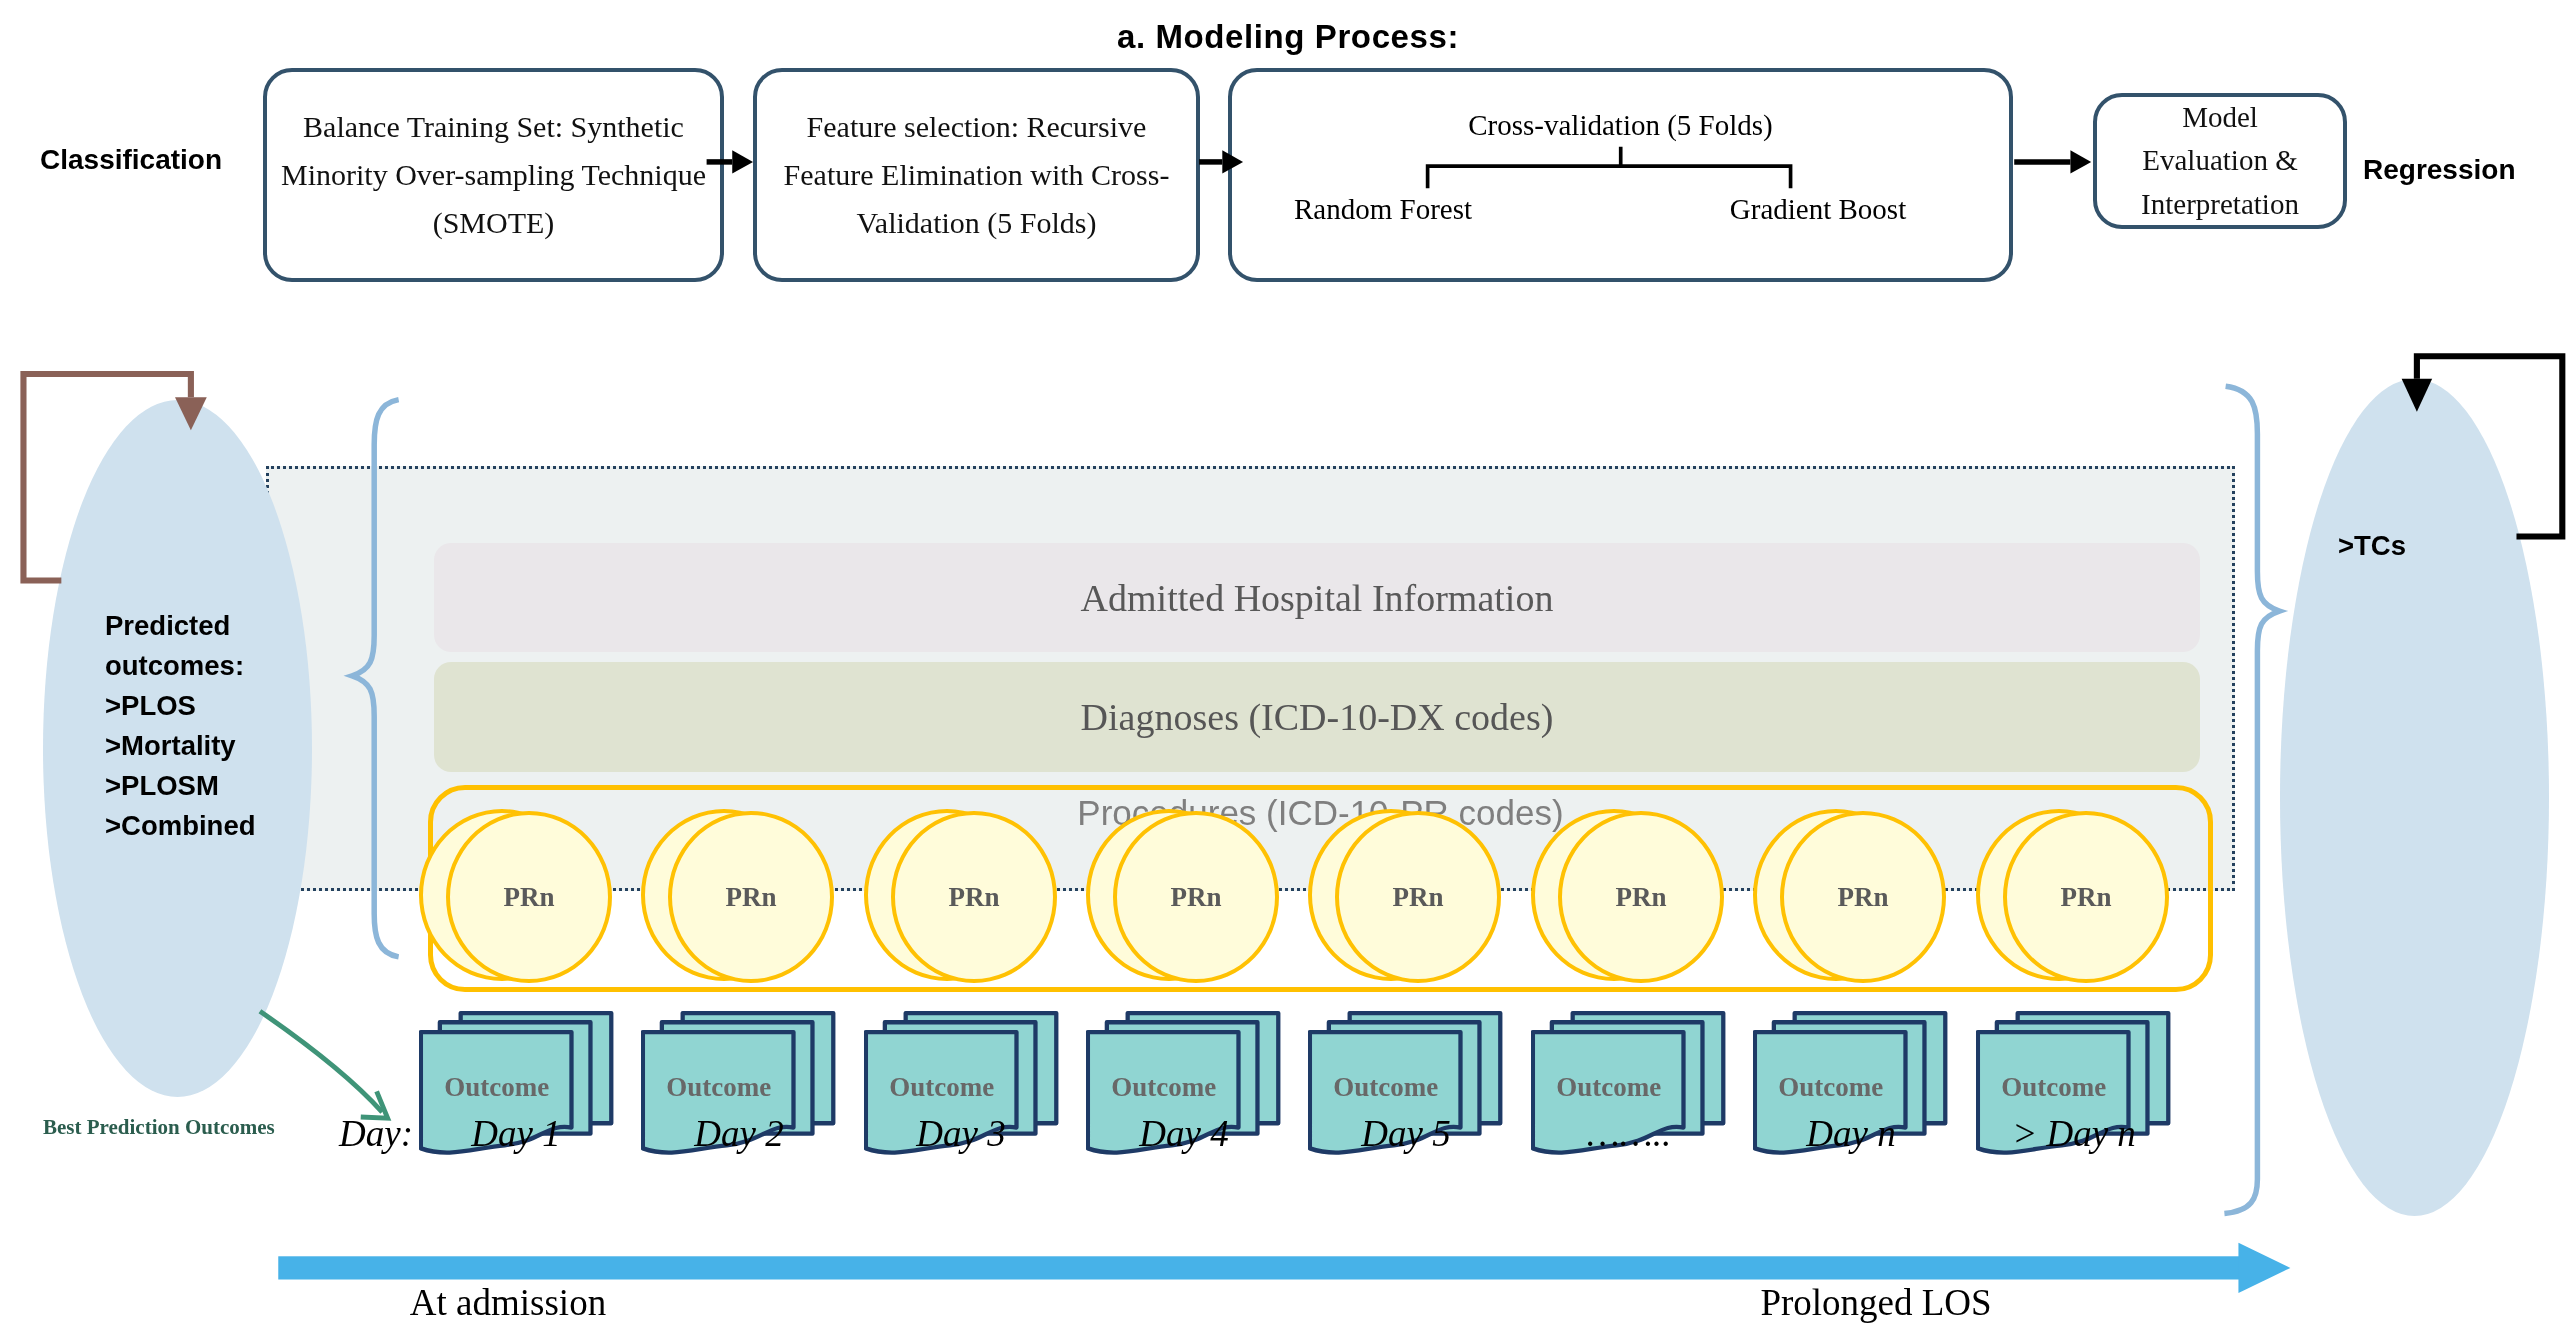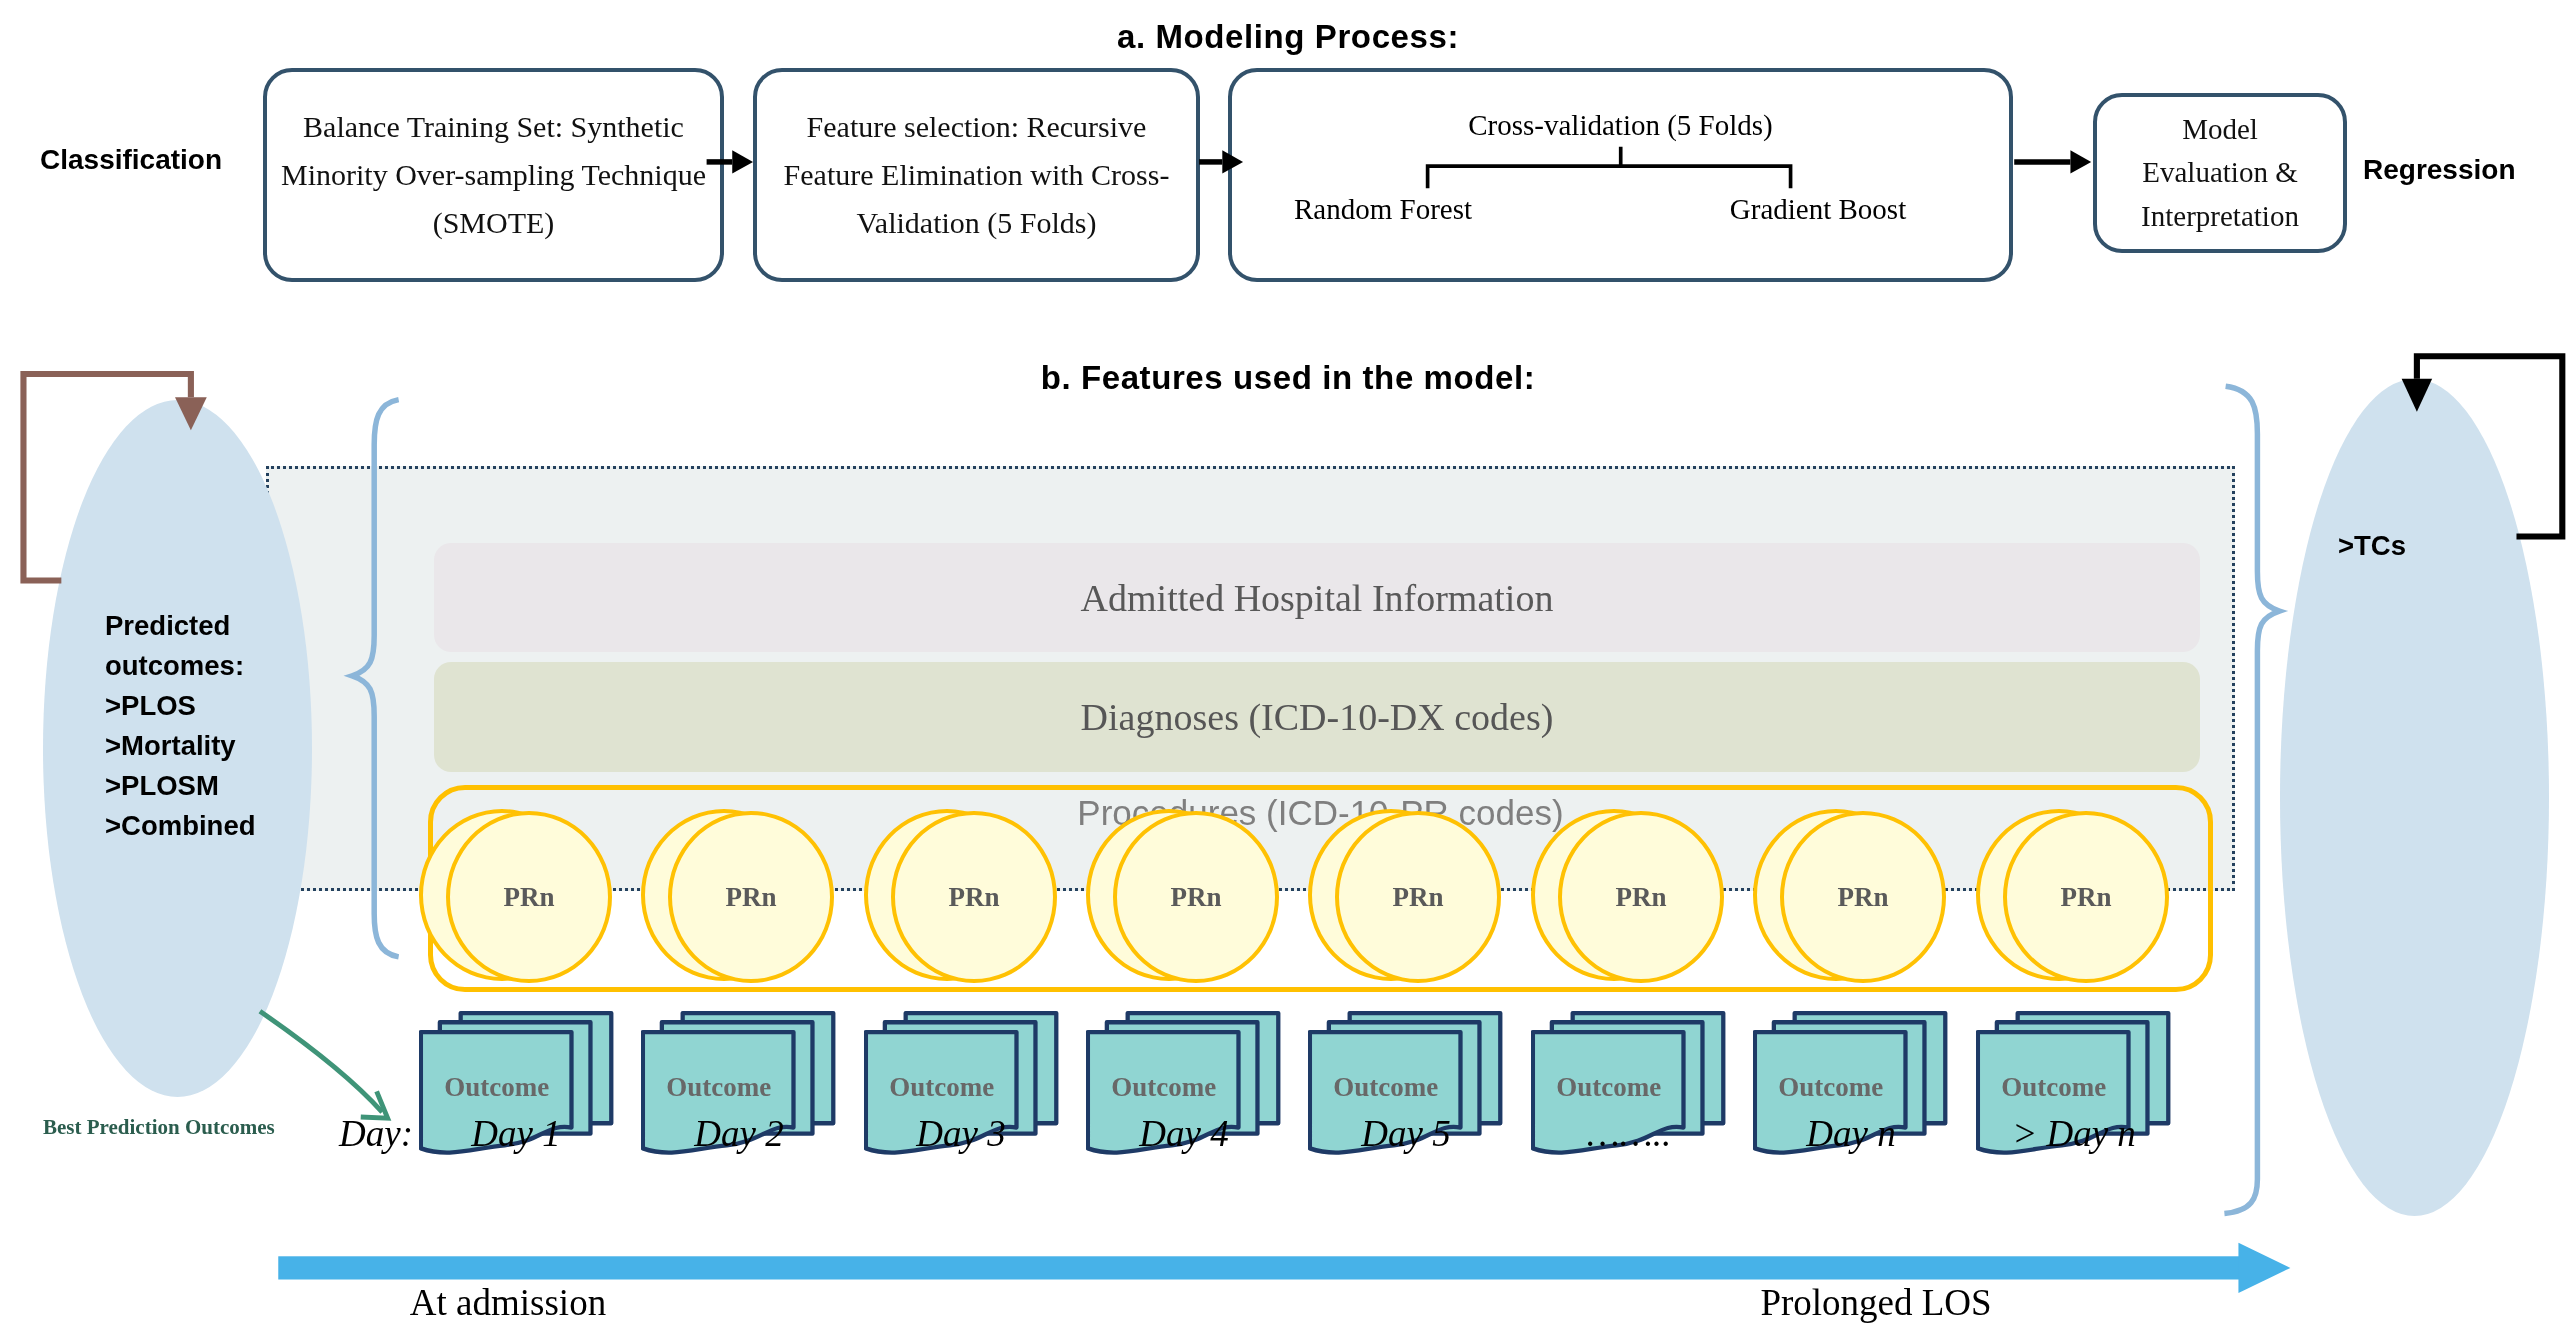--- a/index.html
+++ b/index.html
@@ -16,21 +16,21 @@
   #regression{left:2363px;top:154px;}
 
   
   .abox{position:absolute;top:68px;height:214px;border:4.3px solid #33526b;border-radius:29px;
         background:#fff;display:flex;align-items:center;justify-content:center;text-align:center;
         font-family:"Liberation Serif",serif;font-size:30px;line-height:1.6;color:#111;
         box-sizing:border-box;z-index:5;}
   #box1{left:263px;width:461px;padding:0 6px;}
   #box2{left:753px;width:447px;padding:0 18.3px;}
   #box3{left:1228px;width:785px;}
-  #box4{left:2093px;top:93px;height:160px;width:254px;padding:0 26px;font-size:29px;line-height:1.5;}
+  #box4{left:2093px;top:93px;height:136px;width:254px;padding:0 26px;font-size:29px;line-height:1.5;}
   .box3-child{position:absolute;z-index:6;font-family:"Liberation Serif",serif;font-size:29px;
               text-align:center;white-space:nowrap;}
   #cvTitle{left:1228px;width:785px;top:109px;}
   #rfLabel{left:1282px;width:202px;top:193px;}
   #gbLabel{left:1717px;width:202px;top:193px;}
 
   
   #featurePanel{position:absolute;left:266px;top:466px;width:1969px;height:425px;
                 background:#edf1f1;border:3.7px dotted #24415e;box-sizing:border-box;z-index:1;}
   .bar{position:absolute;left:434px;width:1766px;border-radius:17px;display:flex;align-items:center;
@@ -119,21 +119,20 @@
   <div id="classification" class="side-label">Classification</div>
   <div id="box1" class="abox">Balance Training Set: Synthetic Minority Over-sampling Technique (SMOTE)</div>
   <div id="box2" class="abox">Feature selection: Recursive Feature Elimination with Cross-Validation (5 Folds)</div>
   <div id="box3" class="abox"></div>
   <div id="cvTitle" class="box3-child">Cross-validation (5 Folds)</div>
   <div id="rfLabel" class="box3-child">Random Forest</div>
   <div id="gbLabel" class="box3-child">Gradient Boost</div>
   <div id="box4" class="abox">Model Evaluation &amp; Interpretation</div>
   <div id="regression" class="side-label">Regression</div>
 
-  <div id="titleB" class="sec-title">b. Features used in the model:</div>
 
   <div id="featurePanel"></div>
 
   <div id="ellipseL" class="ellipse"></div>
   <div id="ellipseLText" class="ellipse-text">
     <div>Predicted outcomes:</div>
     <div>&gt;PLOS</div>
     <div>&gt;Mortality</div>
     <div>&gt;PLOSM</div>
     <div>&gt;Combined</div>

